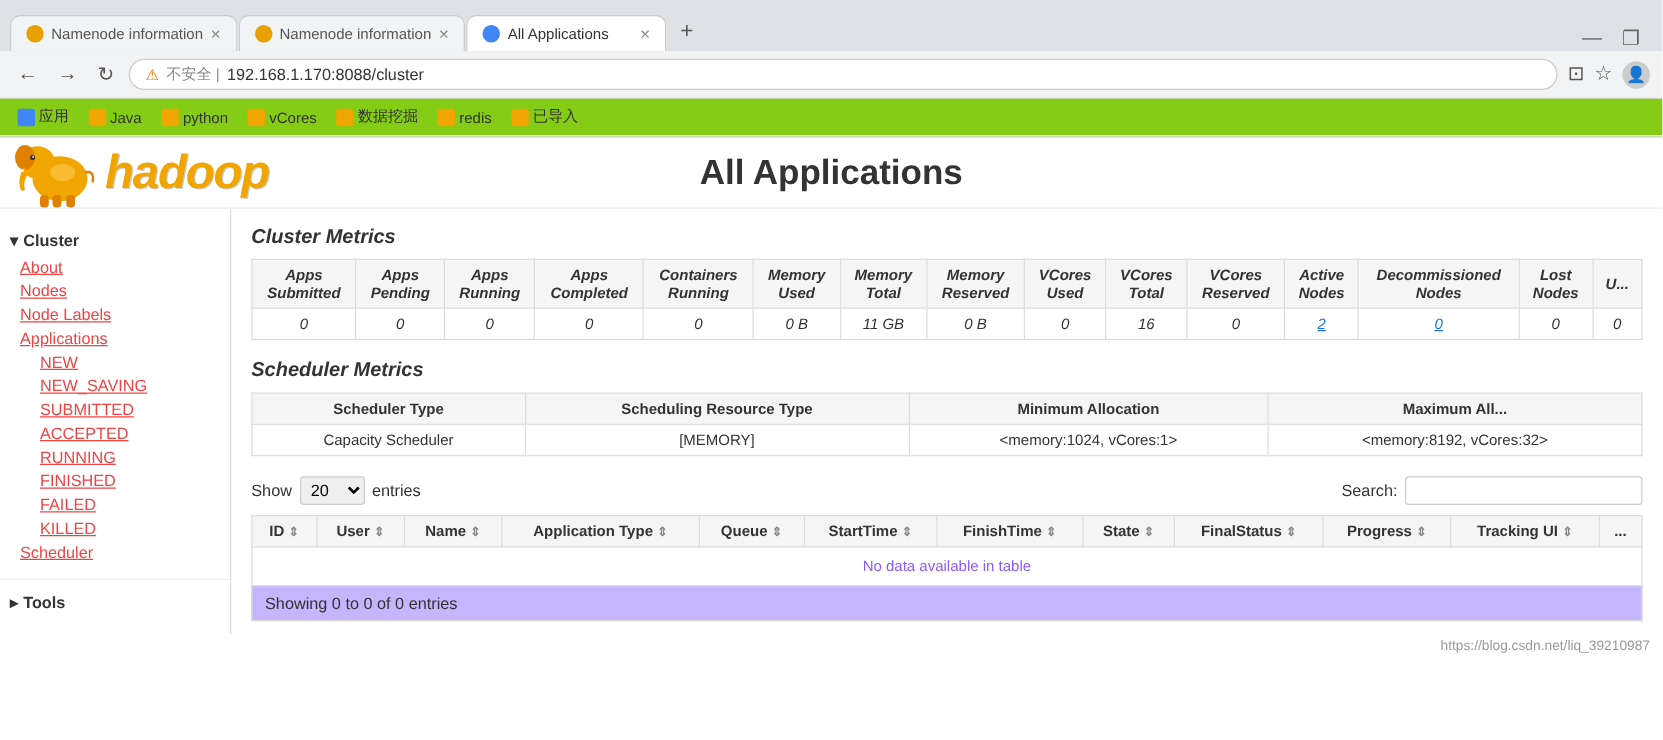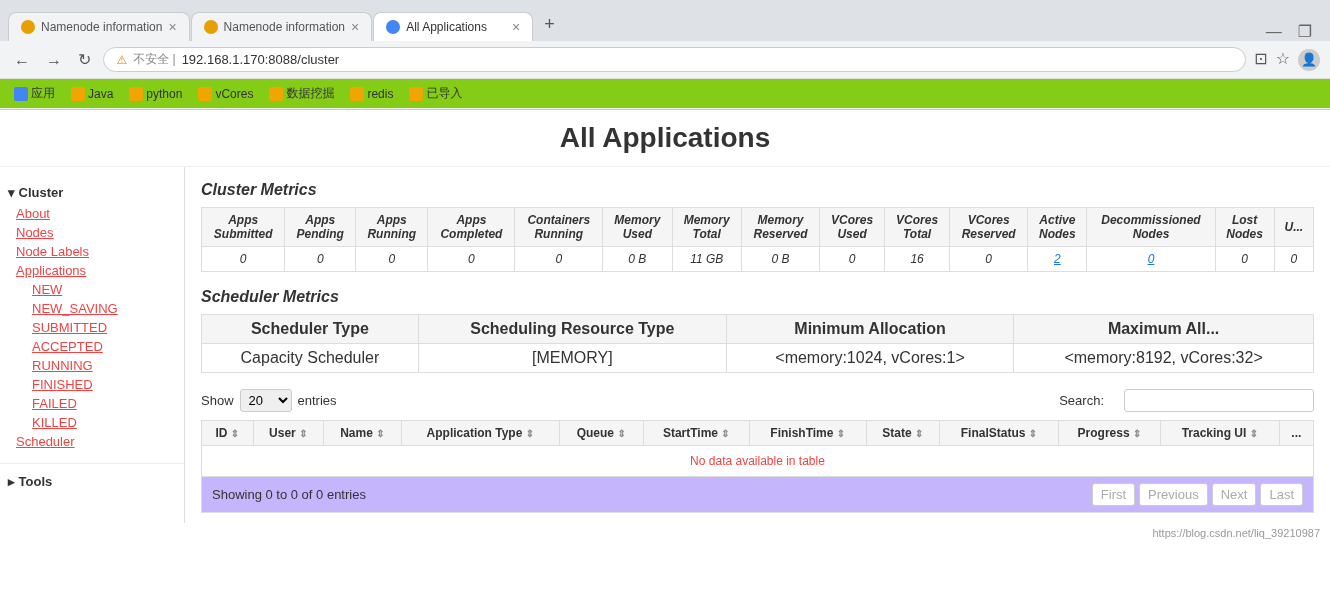--- a/index.html
+++ b/index.html
@@ -37,35 +37,35 @@
 
     .section-title { font-size: 16px; font-weight: bold; margin-bottom: 8px; margin-top: 4px; font-style: italic; }
 
     
     .metrics-table { width: 100%; border-collapse: collapse; font-size: 12px; margin-bottom: 16px; border: 1px solid #ddd; font-style: italic; }
     .metrics-table th { background: #f5f5f5; border: 1px solid #ddd; padding: 5px 8px; text-align: center; font-weight: bold; white-space: nowrap; }
     .metrics-table td { border: 1px solid #ddd; padding: 5px 8px; text-align: center; white-space: nowrap; }
     .metrics-table a { color: #1a73e8; text-decoration: underline; }
 
     
-    .scheduler-table { width: 100%; border-collapse: collapse; font-size: 16px; margin-bottom: 16px; border: 1px solid #ddd; }
+    .scheduler-table { width: 100%; border-collapse: collapse; font-size: 12px; margin-bottom: 16px; border: 1px solid #ddd; }
     .scheduler-table th { background: #f5f5f5; border: 1px solid #ddd; padding: 5px 8px; text-align: center; font-weight: bold; }
     .scheduler-table td { border: 1px solid #ddd; padding: 5px 8px; text-align: center; }
 
     
     .show-bar { display: flex; align-items: center; justify-content: space-between; margin-bottom: 8px; font-size: 13px; }
     .show-left { display: flex; align-items: center; gap: 6px; }
     .show-select { padding: 2px 4px; border: 1px solid #ccc; border-radius: 3px; font-size: 13px; }
-    .search-bar { display: flex; align-items: center; gap: 20px; }
+    .search-bar { display: flex; align-items: center; gap: 6px; }
     .search-input { padding: 3px 6px; border: 1px solid #ccc; border-radius: 3px; font-size: 13px; }
 
     
     .apps-table { width: 100%; border-collapse: collapse; font-size: 12px; border: 1px solid #ddd; }
     .apps-table th { background: #f5f5f5; border: 1px solid #ddd; padding: 5px 8px; text-align: center; font-weight: bold; cursor: pointer; white-space: nowrap; }
-    .apps-table td { border: 1px solid #ddd; padding: 8px; text-align: center; color: #ef4444; }
+    .apps-table td { border: 1px solid #ddd; padding: 8px; text-align: center; color: #8b5cf6; }
     .sort-icon { color: #888; font-size: 10px; }
 
     .showing-bar { display: flex; justify-content: space-between; align-items: center; padding: 6px 10px; background: #c4b5fd; border: 1px solid #ddd; border-top: none; font-size: 13px; }
     .pagination { display: flex; gap: 4px; }
     .page-btn { padding: 3px 8px; border: 1px solid #ccc; background: #fff; cursor: pointer; font-size: 13px; border-radius: 3px; color: #aaa; }
 
     .header-row { display: flex; justify-content: center; align-items: center; padding: 15px; position: relative; border-bottom: 2px solid #eee; }
     .hadoop-logo-area { position: absolute; left: 10px; top: 50%; transform: translateY(-50%); display: flex; align-items: center; }
 
     
@@ -155,20 +155,49 @@
       <span style="width:14px;height:14px;background:#f0a500;border-radius:2px;display:inline-block;"></span>
       <span>已导入</span>
     </div>
   </div>
 </div>
 
 <div class="page">
 
   <div class="header-row" style="position:relative; display:flex; justify-content:center; align-items:center; padding:12px 20px; border-bottom:1px solid #eee;">
 
+    <div class="hadoop-logo-area">
+      <div class="elephant-logo">
+
+        <svg class="elephant-svg" viewBox="0 0 70 60" xmlns="http://www.w3.org/2000/svg">
+
+          <ellipse cx="38" cy="35" rx="22" ry="18" fill="#f0a500"></ellipse>
+
+          <ellipse cx="20" cy="22" rx="14" ry="13" fill="#f0a500"></ellipse>
+
+          <ellipse cx="10" cy="18" rx="8" ry="10" fill="#e08000"></ellipse>
+
+          <circle cx="16" cy="18" r="2" fill="#333"></circle>
+          <circle cx="16.5" cy="17.5" r="0.7" fill="#fff"></circle>
+
+          <path d="M10 26 Q4 32 6 42 Q7 46 10 44 Q8 38 12 32" fill="#f0a500"></path>
+
+          <path d="M9 28 Q2 30 3 36" stroke="#fff" stroke-width="2" fill="none"></path>
+
+          <rect x="22" y="48" width="7" height="10" rx="3" fill="#e08000"></rect>
+          <rect x="32" y="48" width="7" height="10" rx="3" fill="#e08000"></rect>
+          <rect x="43" y="48" width="7" height="10" rx="3" fill="#e08000"></rect>
+
+          <path d="M58 30 Q66 28 64 38" stroke="#e08000" stroke-width="2" fill="none"></path>
+
+          <ellipse cx="40" cy="30" rx="10" ry="7" fill="#ffd060" opacity="0.5"></ellipse>
+        </svg>
+        <span class="hadoop-word">hadoop</span>
+      </div>
+    </div>
     <h1 style="font-size:28px; font-weight:bold; color:#333;">All Applications</h1>
   </div>
 
   <div class="main-content">
 
     <div class="sidebar">
       <div class="sidebar-section">
         <div class="sidebar-section-title">
           <span>▾</span>
           <span>Cluster</span>
@@ -297,26 +326,20 @@
         </thead>
         <tbody>
           <tr>
             <td colspan="12">No data available in table</td>
           </tr>
         </tbody>
       </table>
 
       <div class="showing-bar">
         <span>Showing 0 to 0 of 0 entries</span>
-        <div class="pagination">
-          <button class="page-btn">First</button>
-          <button class="page-btn">Previous</button>
-          <button class="page-btn">Next</button>
-          <button class="page-btn">Last</button>
-        </div>
       </div>
     </div>
   </div>
 </div>
 
 <div class="footer-note">
   <span>https://blog.csdn.net/liq_39210987</span>
 </div>
 
 </body></html>

